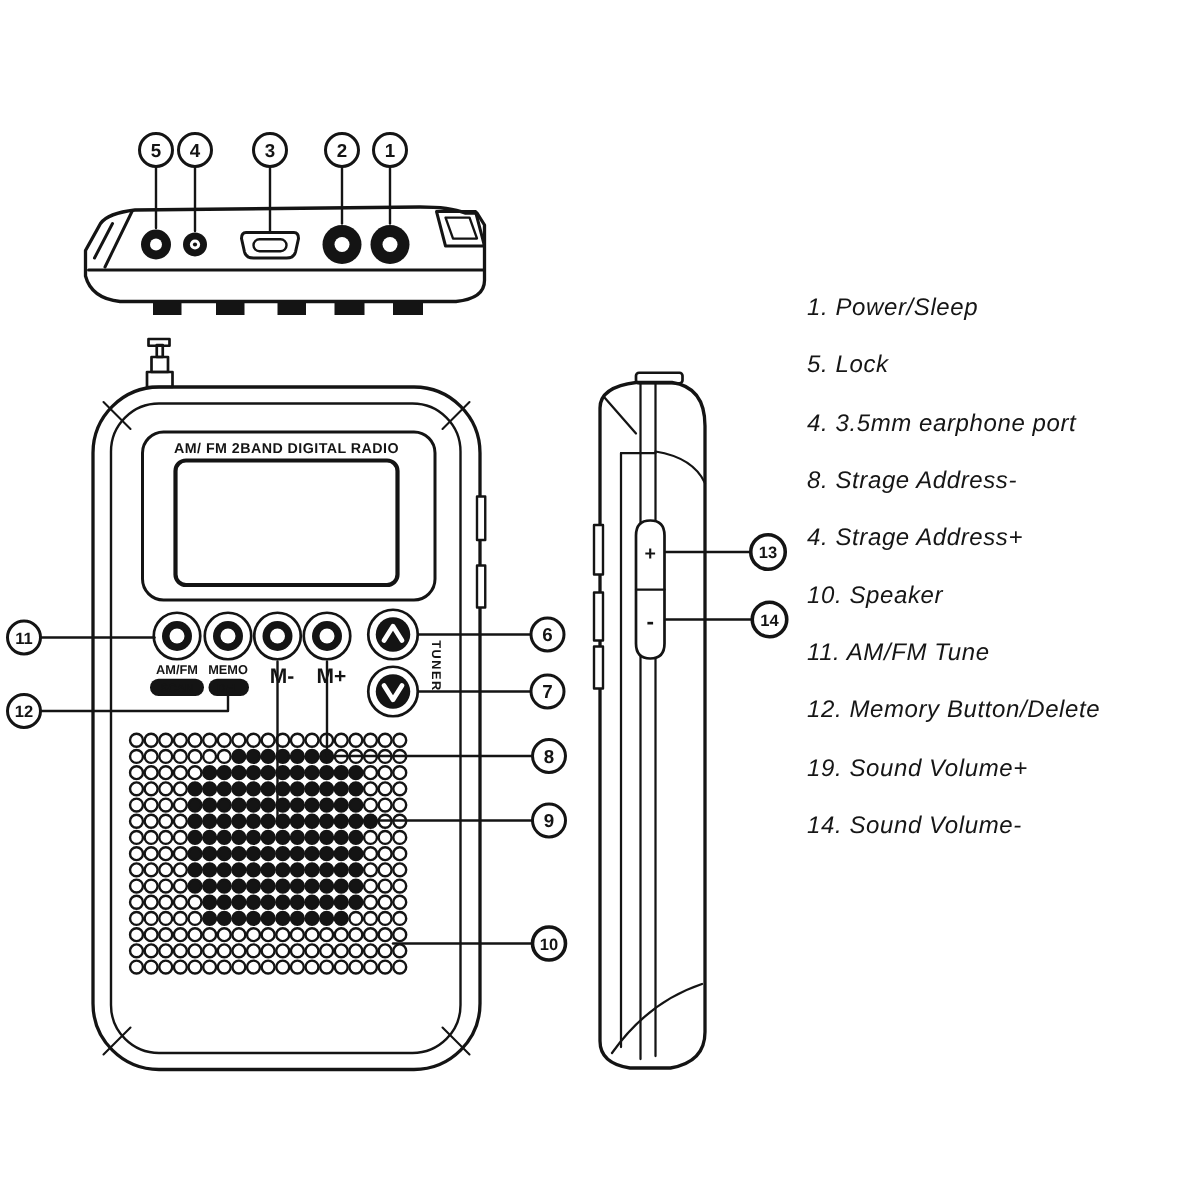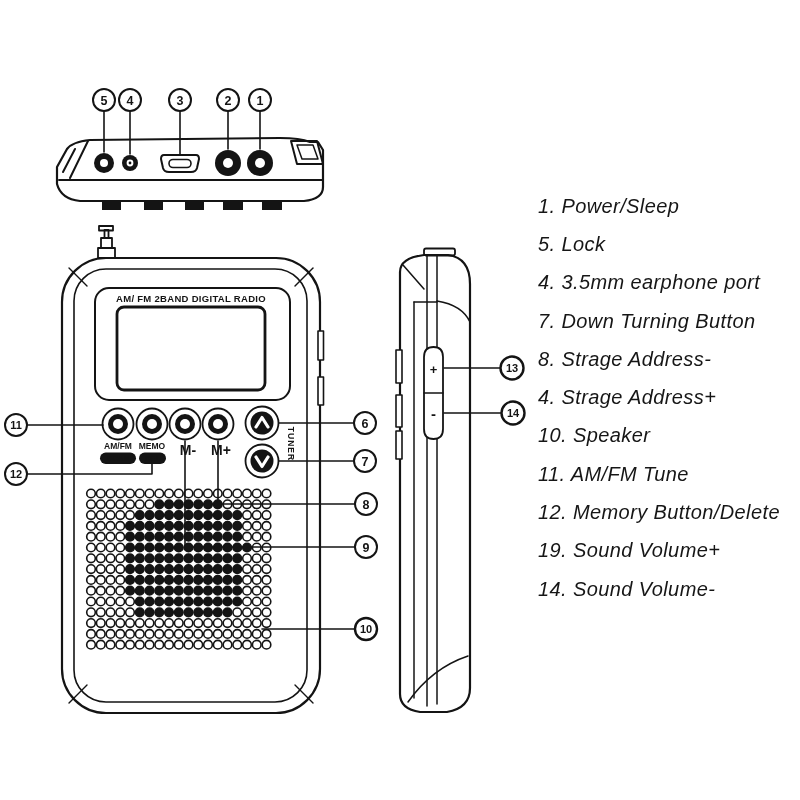--- a/index.html
+++ b/index.html
@@ -1,21 +1,21 @@
 <!DOCTYPE html>
 <html><head>
 <meta charset="utf-8">
 <style>
   html,body{margin:0;padding:0;background:#fff;}
   .canvas{position:relative;width:800px;height:800px;background:#ffffff;overflow:hidden;
           font-family:"Liberation Sans",sans-serif;}
   .diagram-svg{position:absolute;left:0;top:0;}
   .legend{position:absolute;left:538px;top:187px;width:260px;color:#161616;}
   .legend-item{height:38.3px;display:flex;align-items:center;
-               font-style:italic;font-size:20px;letter-spacing:0.4px;white-space:nowrap;}
+               font-style:italic;font-size:16px;letter-spacing:0.4px;white-space:nowrap;}
   text{fill:#141414;}
   .lbl{font-weight:bold;}
 </style>
 </head>
 <body>
 
 <div class="canvas">
 
 <svg class="diagram-svg" width="800" height="800" viewBox="0 0 800 800">
   <g stroke="#141414" fill="none" stroke-width="2" stroke-linecap="round" stroke-linejoin="round">
@@ -525,21 +525,20 @@
         <text x="513" y="417" text-anchor="middle" class="lbl" font-size="11" stroke="none">14</text>
       </g>
     </g>
   </g>
 </svg>
 
 <div class="legend">
   <div class="legend-item">1. Power/Sleep</div>
   <div class="legend-item">5. Lock</div>
   <div class="legend-item">4. 3.5mm earphone port</div>
-  <div class="legend-item">7. Down Turning Button</div>
   <div class="legend-item">8. Strage Address-</div>
   <div class="legend-item">4. Strage Address+</div>
   <div class="legend-item">10. Speaker</div>
   <div class="legend-item">11. AM/FM Tune</div>
   <div class="legend-item">12. Memory Button/Delete</div>
   <div class="legend-item">19. Sound Volume+</div>
   <div class="legend-item">14. Sound Volume-</div>
 </div>
 
 </div>

